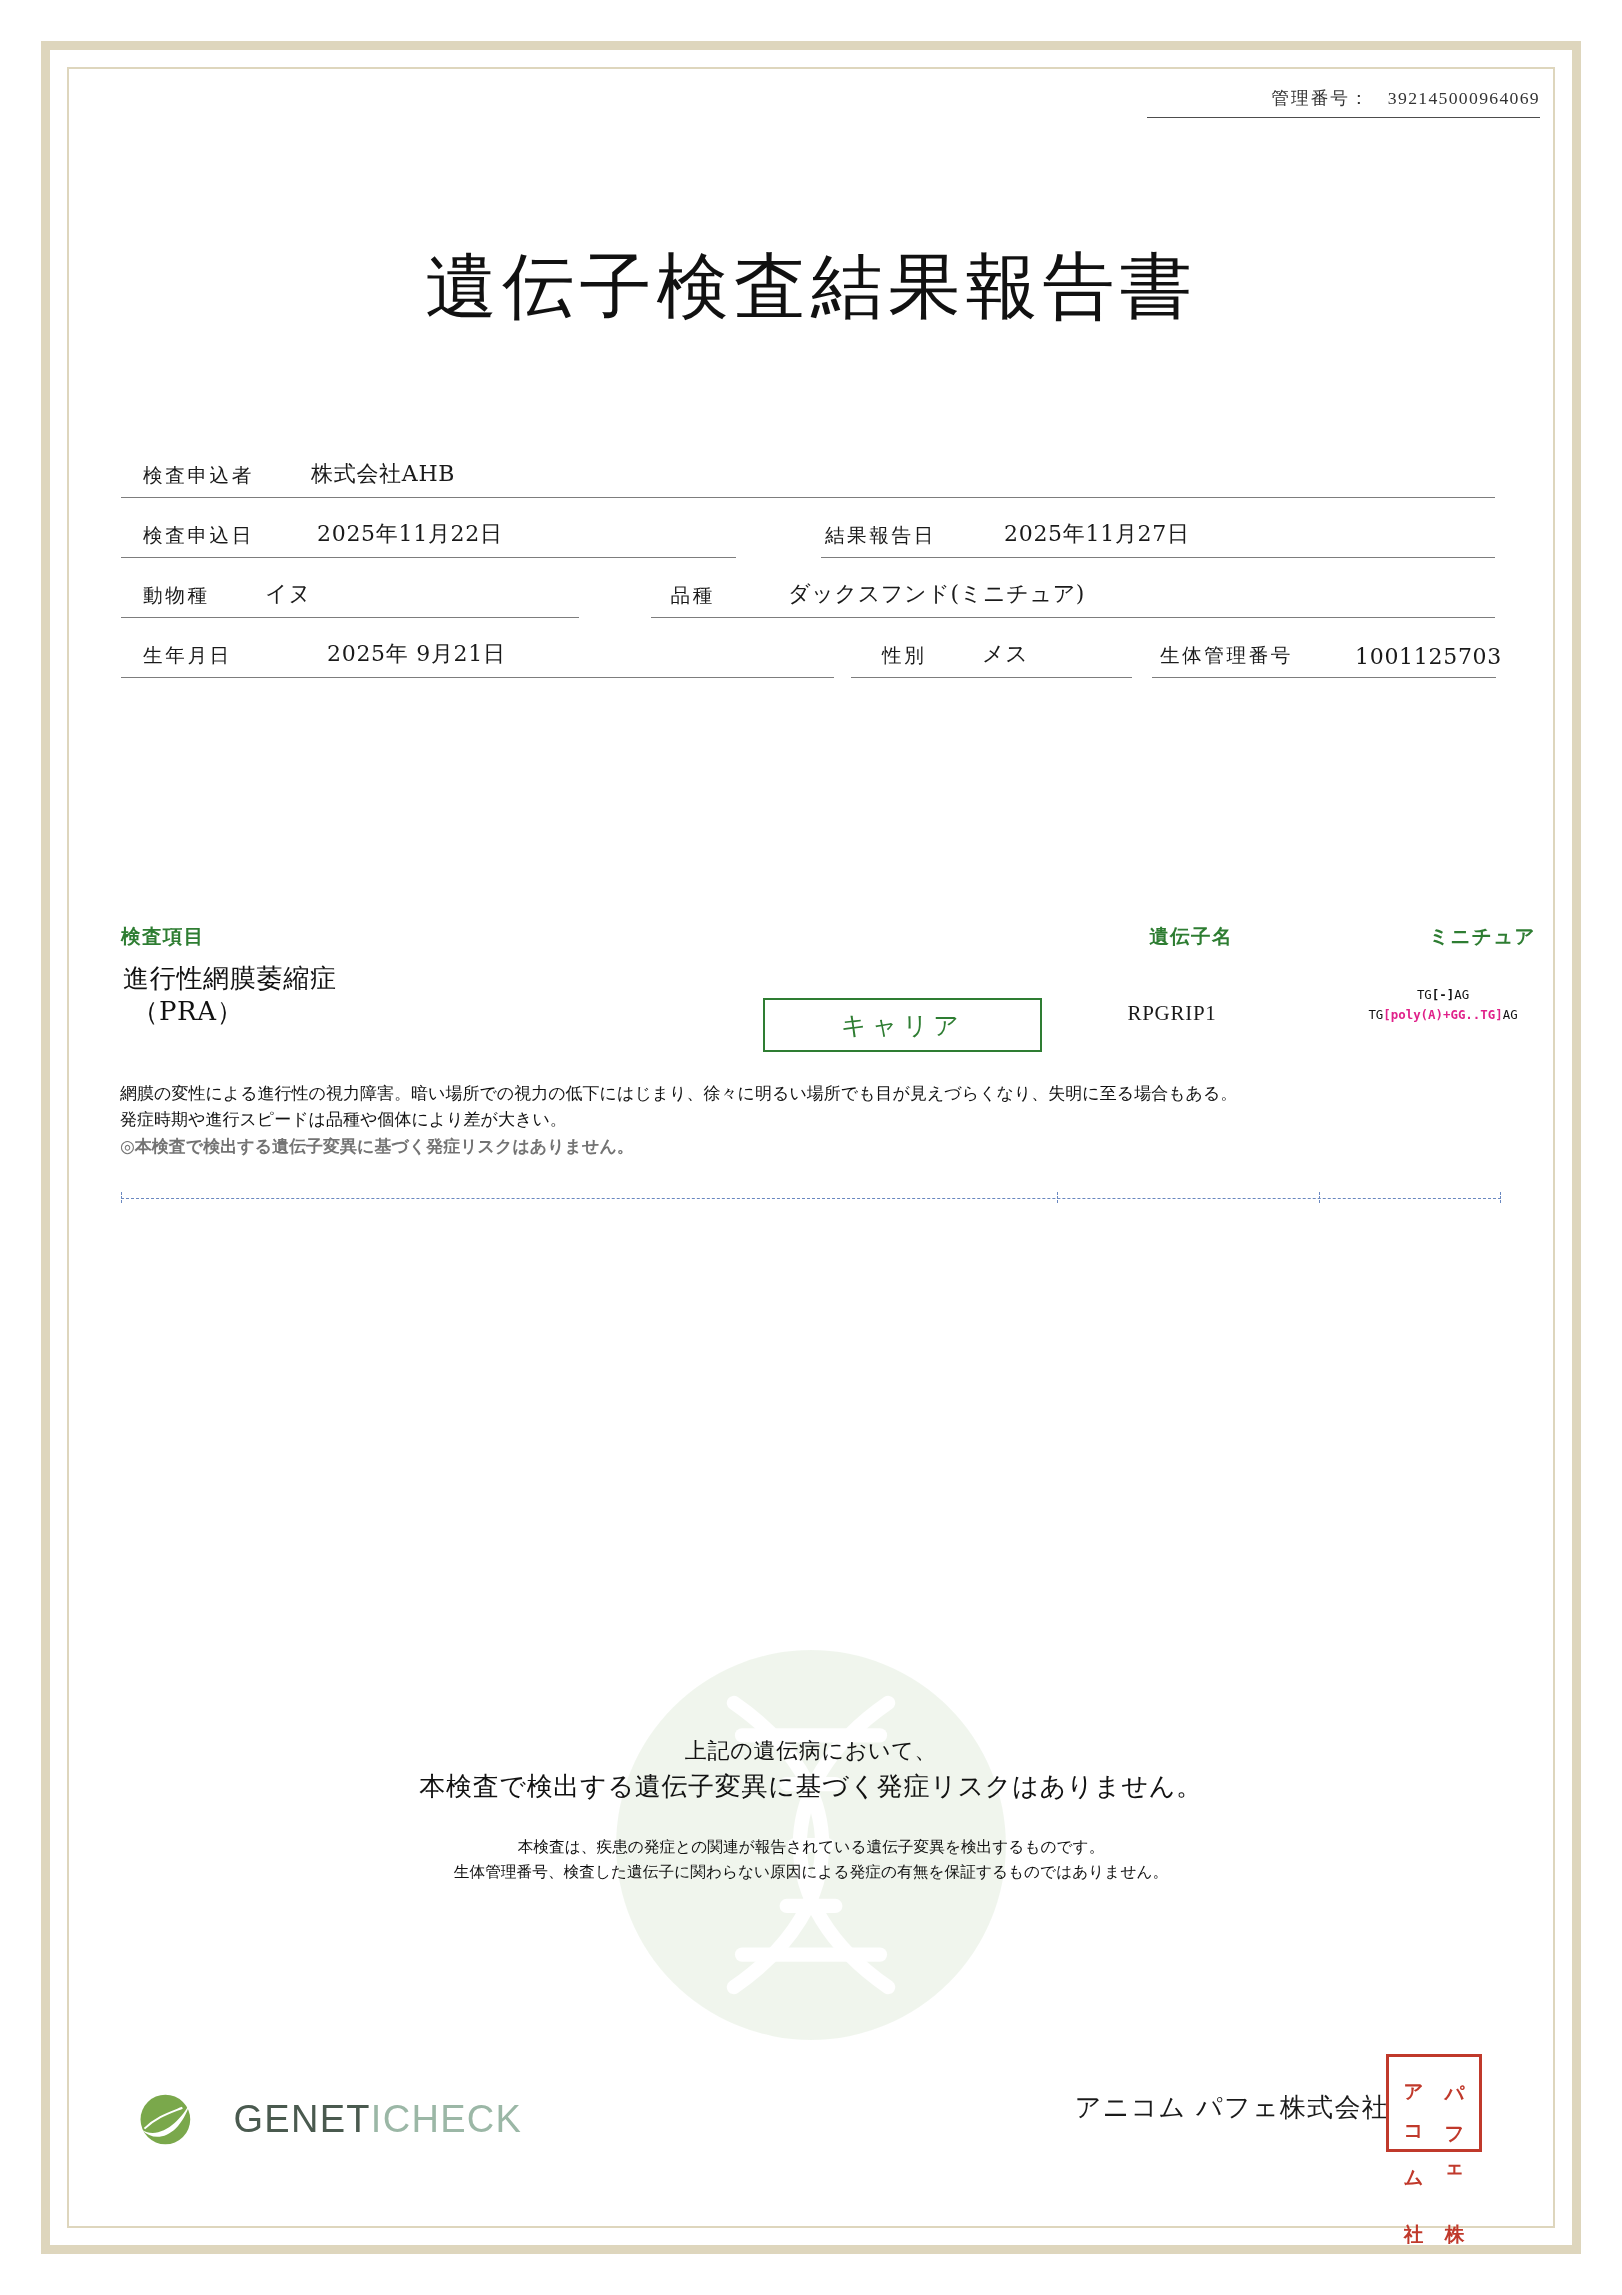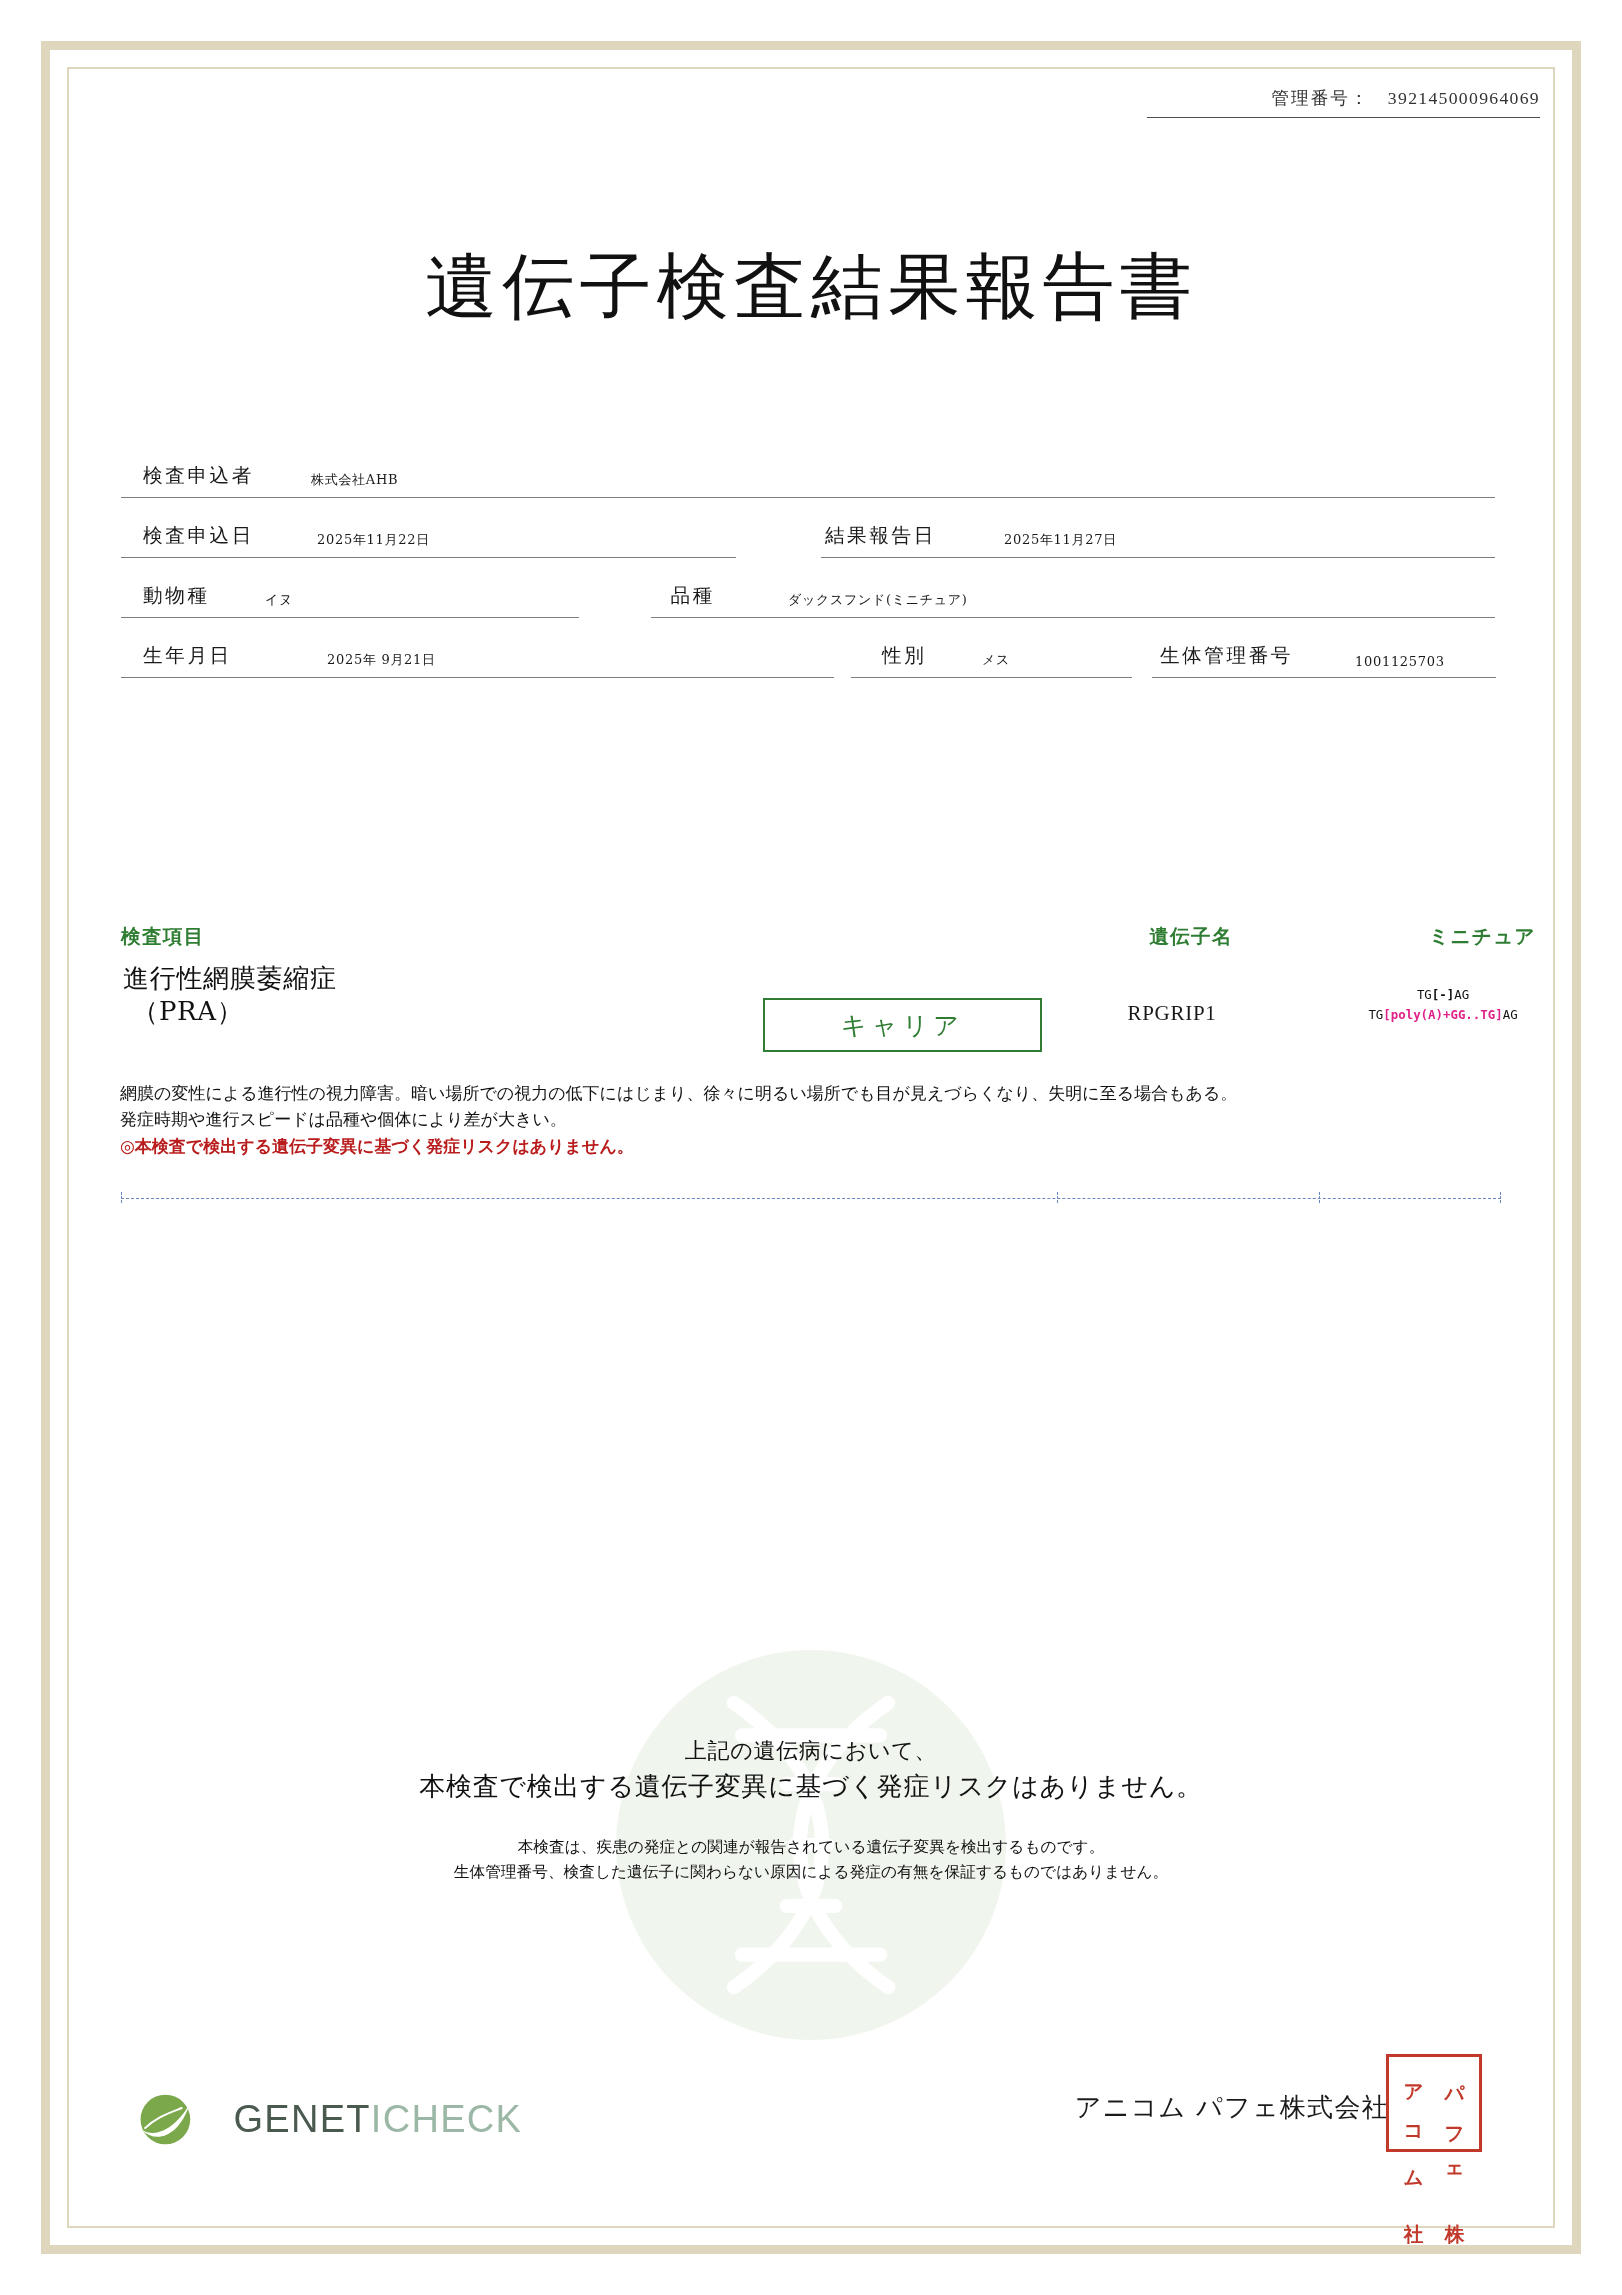--- a/index.html
+++ b/index.html
@@ -105,21 +105,21 @@
   }
   .fld .lbl {
     font-size: 19.6px;
     letter-spacing: 2.6px;
     font-family: "DejaVu Serif", serif;
     position: absolute;
     left: 22px;
     bottom: 7.9px;
   }
   .fld .val {
-    font-size: 13px;
+    font-size: 22px;
     letter-spacing: 0.7px;
     font-family: "DejaVu Serif", serif;
     position: absolute;
     bottom: 7.9px;
   }
 
   
   .section-heads {
     position: absolute;
     top: 851px;
@@ -197,21 +197,21 @@
     top: 1008px;
     left: 38px;
     right: 39px;
     font-size: 17px;
     line-height: 1.55;
     font-family: "DejaVu Serif", serif;
     letter-spacing: 0px;
     color: #111;
   }
   .desc .green {
-    color: #b91c1c;
+    color: #737373;
     font-weight: bold;
   }
 
   .dashed-rule {
     position: absolute;
     top: 1126px;
     left: 39px;
     right: 39px;
     border-top: 1.3px dashed #6a88c0;
     height: 0;

